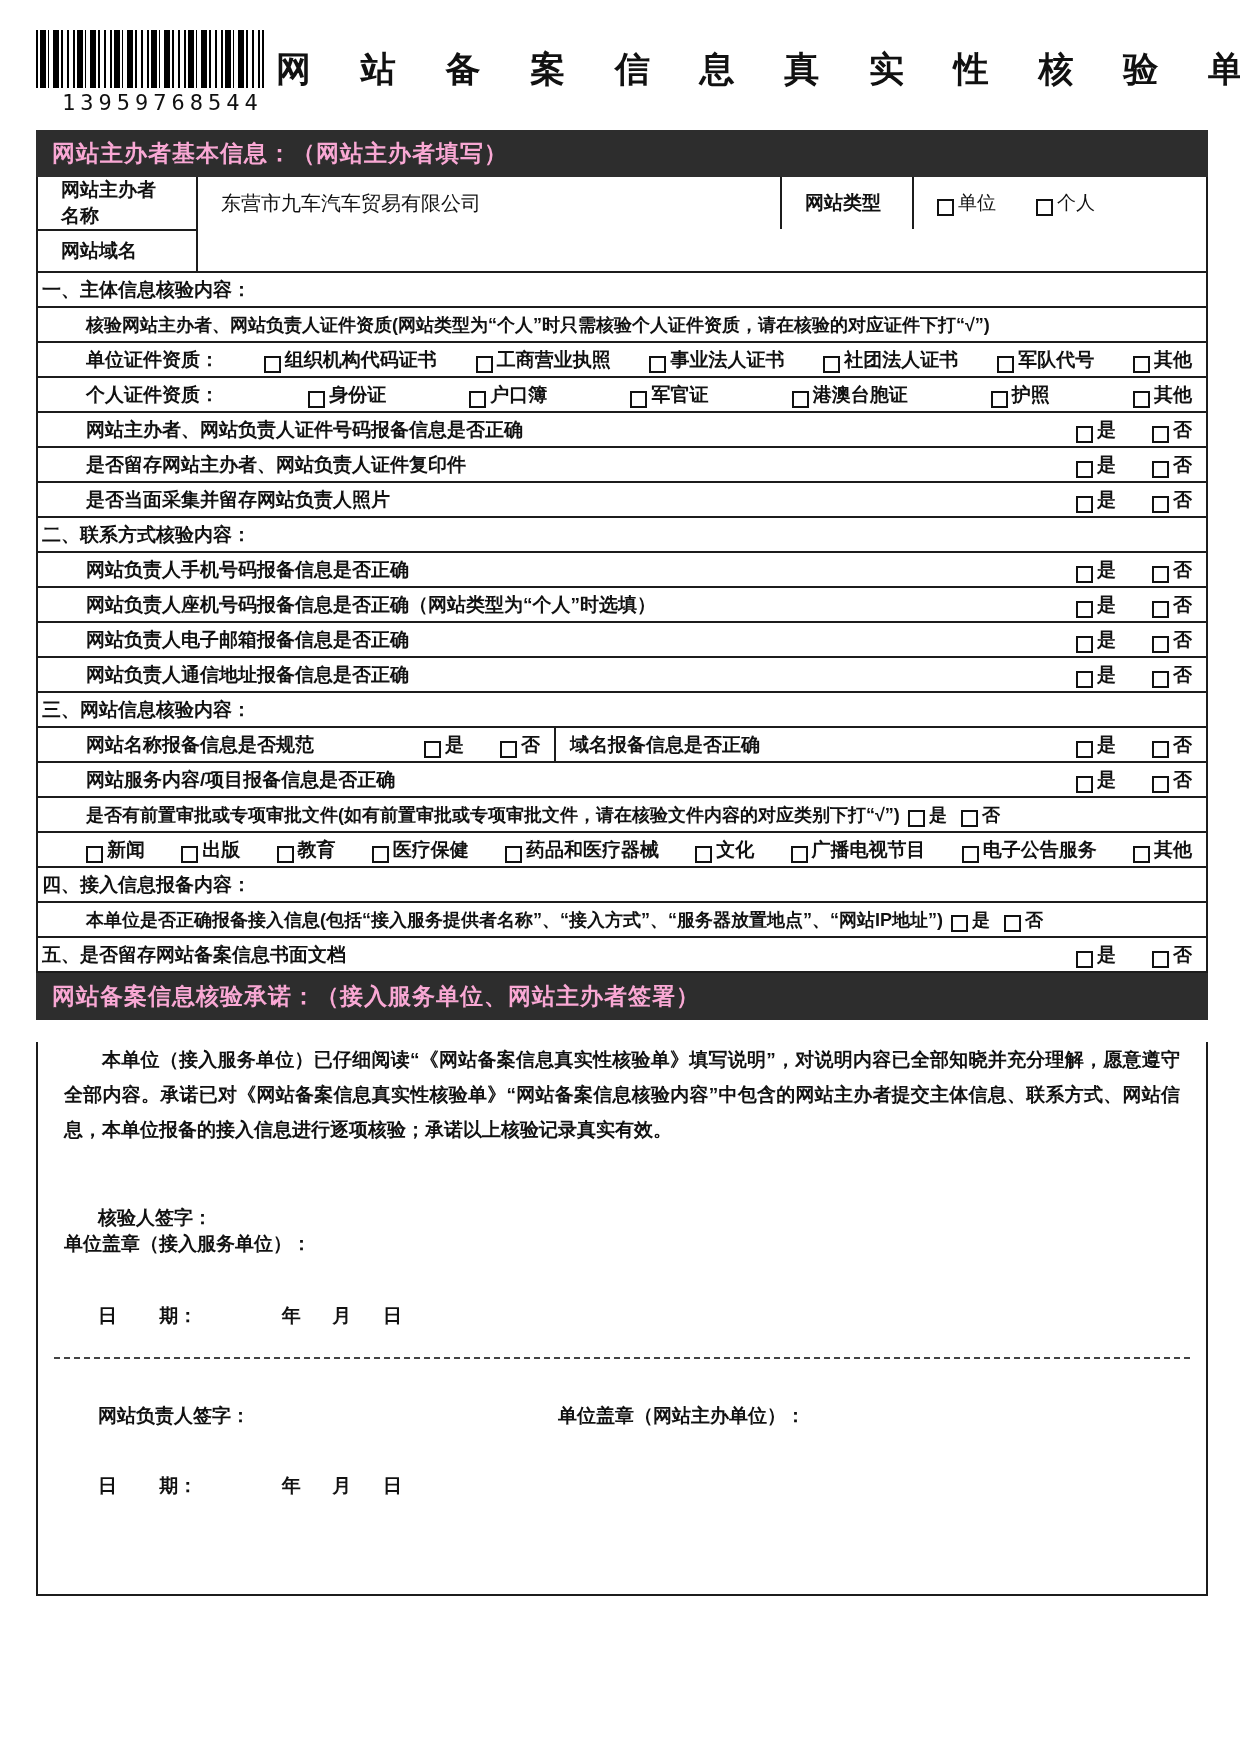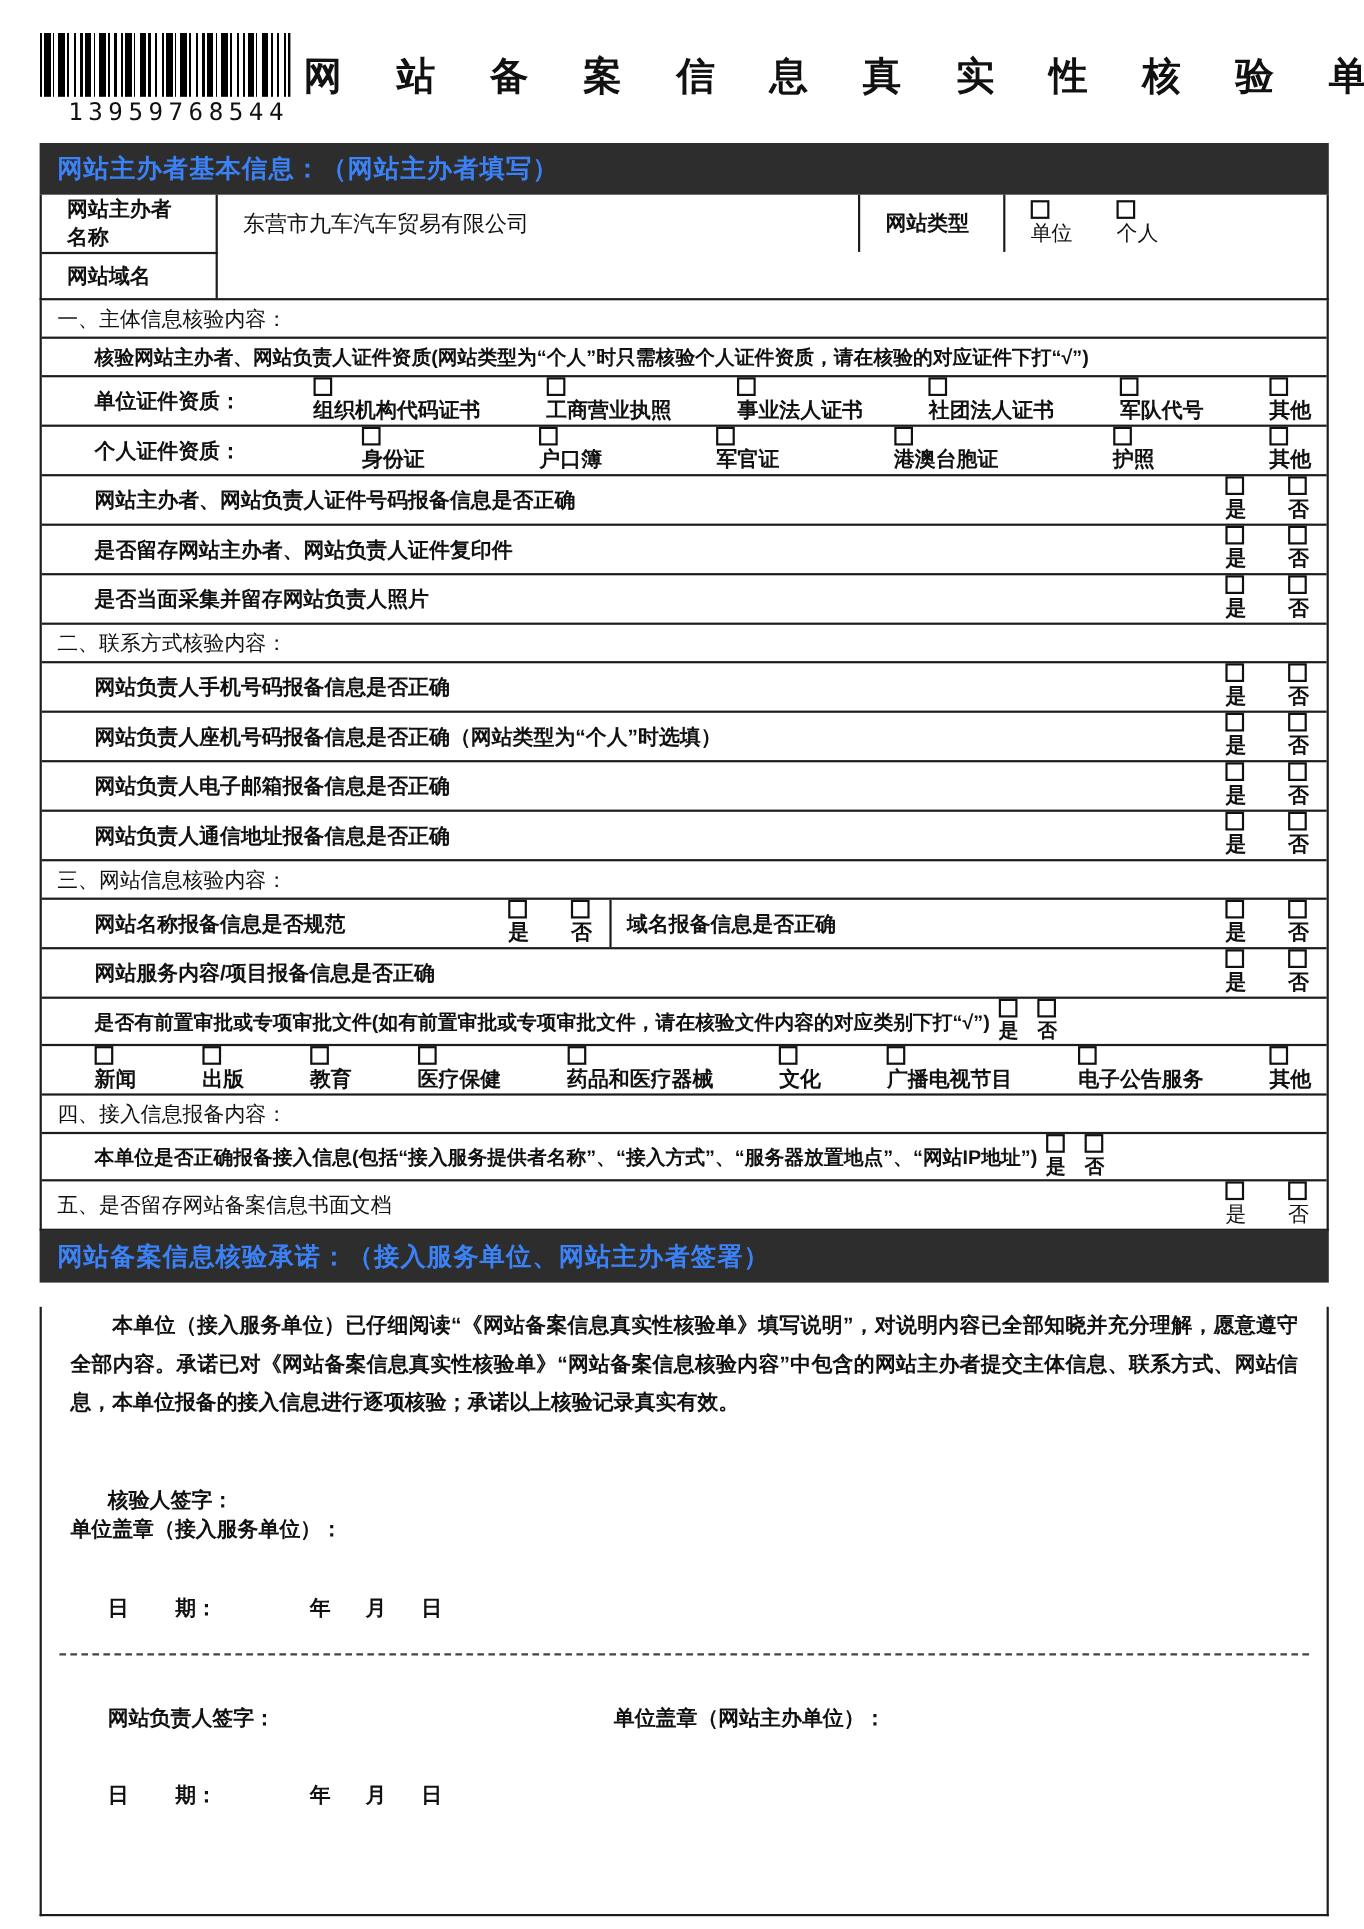--- a/index.html
+++ b/index.html
@@ -11,44 +11,44 @@
   .tophead{display:flex;align-items:flex-start;padding-top:30px;height:100px;}
   .bc-wrap{width:240px;flex:none;}
   .bc-bars{width:228px;height:58px;
     background:repeating-linear-gradient(90deg,#000 0 2px,#fff 2px 4px,#000 4px 10px,#fff 10px 12px,#000 12px 13px,#fff 13px 17px,#000 17px 23px,#fff 23px 25px,#000 25px 27px,#fff 27px 31px,#000 31px 33px,#fff 33px 37px);}
   .bc-num{font-family:"DejaVu Sans Mono",monospace;font-size:22px;letter-spacing:5px;
     padding-left:26px;margin-top:2px;}
   .doc-title{flex:1;text-align:center;font-size:35px;font-weight:700;letter-spacing:20px;
     padding-top:16px;white-space:nowrap;}
 
   
-  .secbar{background:#2d2d2d;color:#3b82f6;font-size:23px;font-weight:700;
+  .secbar{background:#2d2d2d;color:#f9a8d4;font-size:23px;font-weight:700;
     height:47px;line-height:47px;padding-left:16px;letter-spacing:1px;}
 
   
   .info-table{border:2px solid #1c1c1c;border-top:none;display:grid;
     grid-template-columns:160px 1fr 132px 292px;font-size:19px;}
   .info-table .cell{min-height:40px;display:flex;align-items:center;padding:0 23px;
     border-top:2px solid #1c1c1c;}
   .info-table .cell:first-child{border-top:none;}
   .info-table .r1{border-top:none!important;}
   .br{border-right:2px solid #1c1c1c;}
   .lbl{font-weight:700;}
   .val{font-size:20px;}
   .mono{font-family:"DejaVu Sans Mono",monospace;font-weight:700;}
   .typechecks{display:flex;gap:40px;}
 
   
   .check-table{border:2px solid #1c1c1c;border-top:none;font-size:19px;font-weight:600;}
   .crow{min-height:33px;display:flex;align-items:center;border-bottom:2px solid #1c1c1c;
     padding-left:48px;padding-right:0;}
   .crow:last-child{border-bottom:none;}
-  .crow.sec{padding-left:14px;font-weight:400;}
+  .crow.sec{padding-left:4px;font-weight:700;}
   .crow.small{font-size:18px;}
-  .opt{display:inline-flex;align-items:flex-start;white-space:nowrap;flex-direction:column;}
+  .opt{display:inline-flex;align-items:flex-end;white-space:nowrap;}
   .cb{width:13px;height:13px;border:2px solid #111;display:inline-block;margin-right:4px;flex:none;}
   .yn{display:flex;gap:36px;margin-left:auto;padding-right:14px;}
   .yn.tight{gap:14px;padding-right:8px;margin-left:8px;}
   .optrow{display:flex;flex:1;justify-content:space-between;align-items:center;padding-right:14px;flex-wrap:nowrap;}
   .optrow .glabel{font-weight:600;margin-right:6px;white-space:nowrap;}
   .split{display:grid;grid-template-columns:516px 1fr;padding-left:0;}
   .half{display:flex;align-items:center;min-height:33px;}
   .half.l{padding-left:48px;}
   .half.r{border-left:2px solid #1c1c1c;padding-left:14px;}
 

